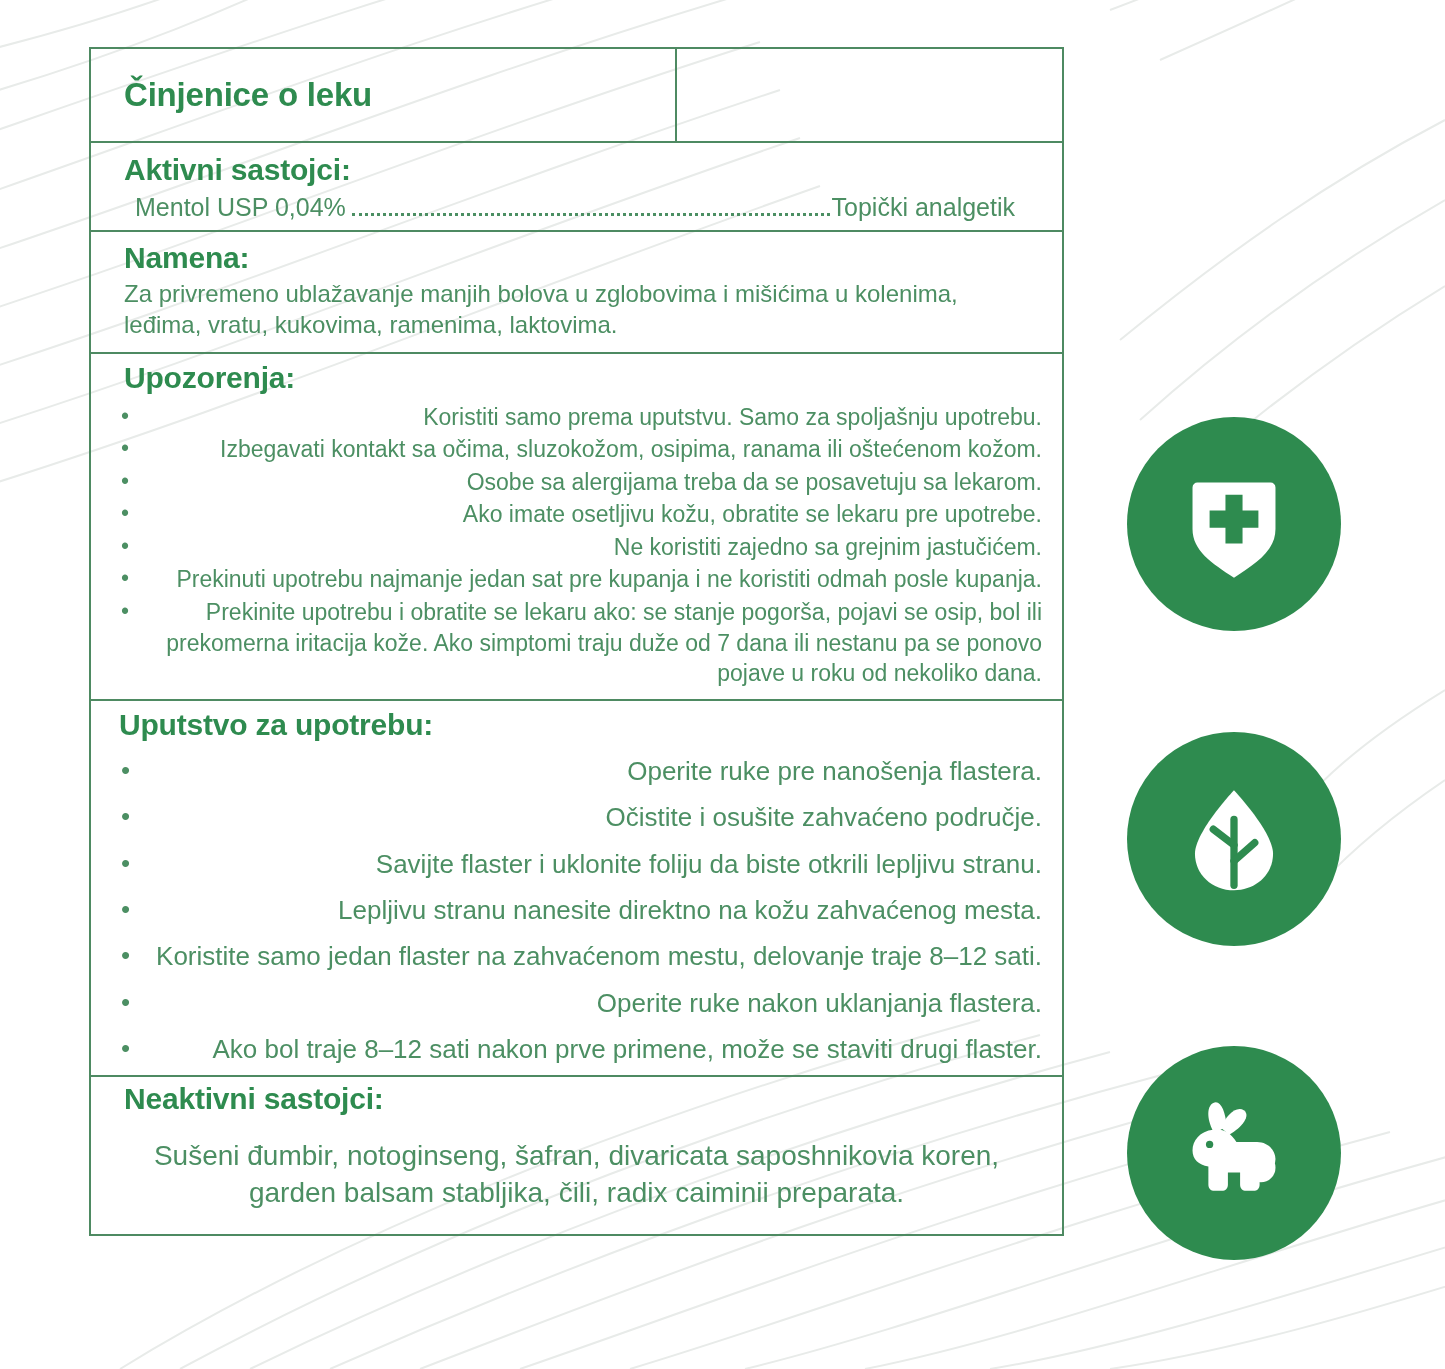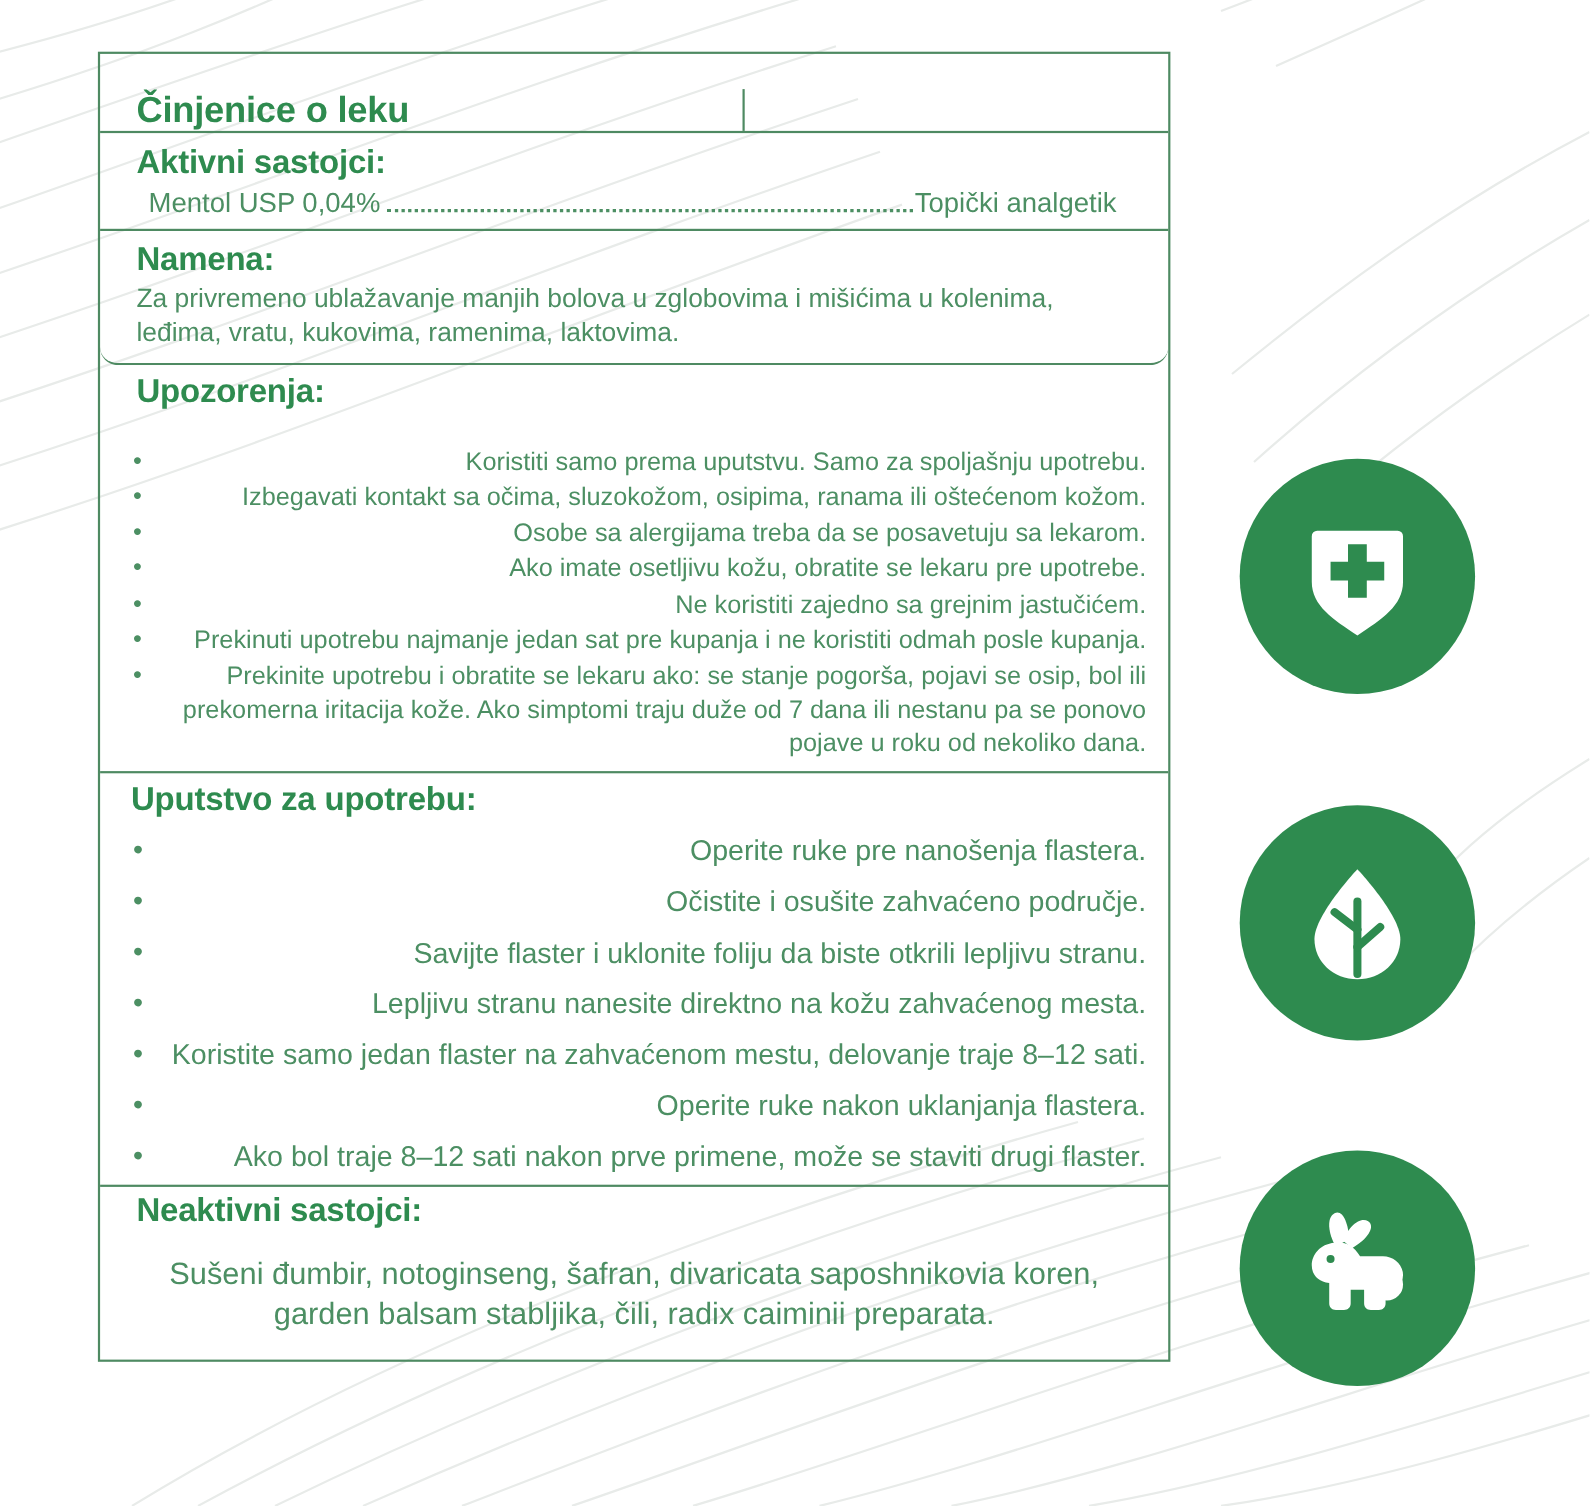--- a/index.html
+++ b/index.html
@@ -39,22 +39,21 @@
 
   .row {
     border-bottom: 2px solid #4e8a62;
     box-sizing: border-box;
   }
   .row:last-child { border-bottom: none; }
 
   
   .header-row {
     display: flex;
-    height: 72px;
-    align-items: flex-end;
+    height: 94px;
   }
   .header-cell-left {
     flex: 0 0 586px;
     border-right: 2px solid #4e8a62;
     display: flex;
     align-items: center;
     padding-left: 33px;
     box-sizing: border-box;
   }
   .header-cell-right {
@@ -90,21 +89,21 @@
     justify-content: center;
   }
   .ai-leader {
     flex: 1 1 auto;
     border-bottom: 3px dotted #4c8f63;
     margin: 0 2px 6px 6px;
     min-width: 20px;
   }
 
   
-  #purpose-row { padding: 8px 0 12px 0; border-radius: 16px; }
+  #purpose-row { padding: 8px 0 12px 0; }
   #purpose-heading { margin-bottom: 2px; }
   #purpose-text {
     padding: 0 40px 0 33px;
     font-size: 24px;
     color: #4c8f63;
     line-height: 1.3;
   }
 
   
   .bullet-list {
@@ -125,21 +124,21 @@
     content: "\2022";
     position: absolute;
     left: 30px;
     top: -1px;
     font-size: 23px;
     color: #4c8f63;
   }
 
   
   #warnings-row { padding: 6px 0 8px 0; }
-  #warnings-heading { margin-bottom: 30px; }
+  #warnings-heading { margin-bottom: 6px; }
   #warnings-list .bullet-item { font-size: 23px; line-height: 1.33; }
 
   
   #directions-row { padding: 6px 0 6px 0; }
   #directions-heading { margin-bottom: 8px; padding-left: 28px; }
   #directions-list .bullet-item {
     font-size: 26px;
     line-height: 1.32;
     margin-bottom: 3px;
     margin-top: 12px;

